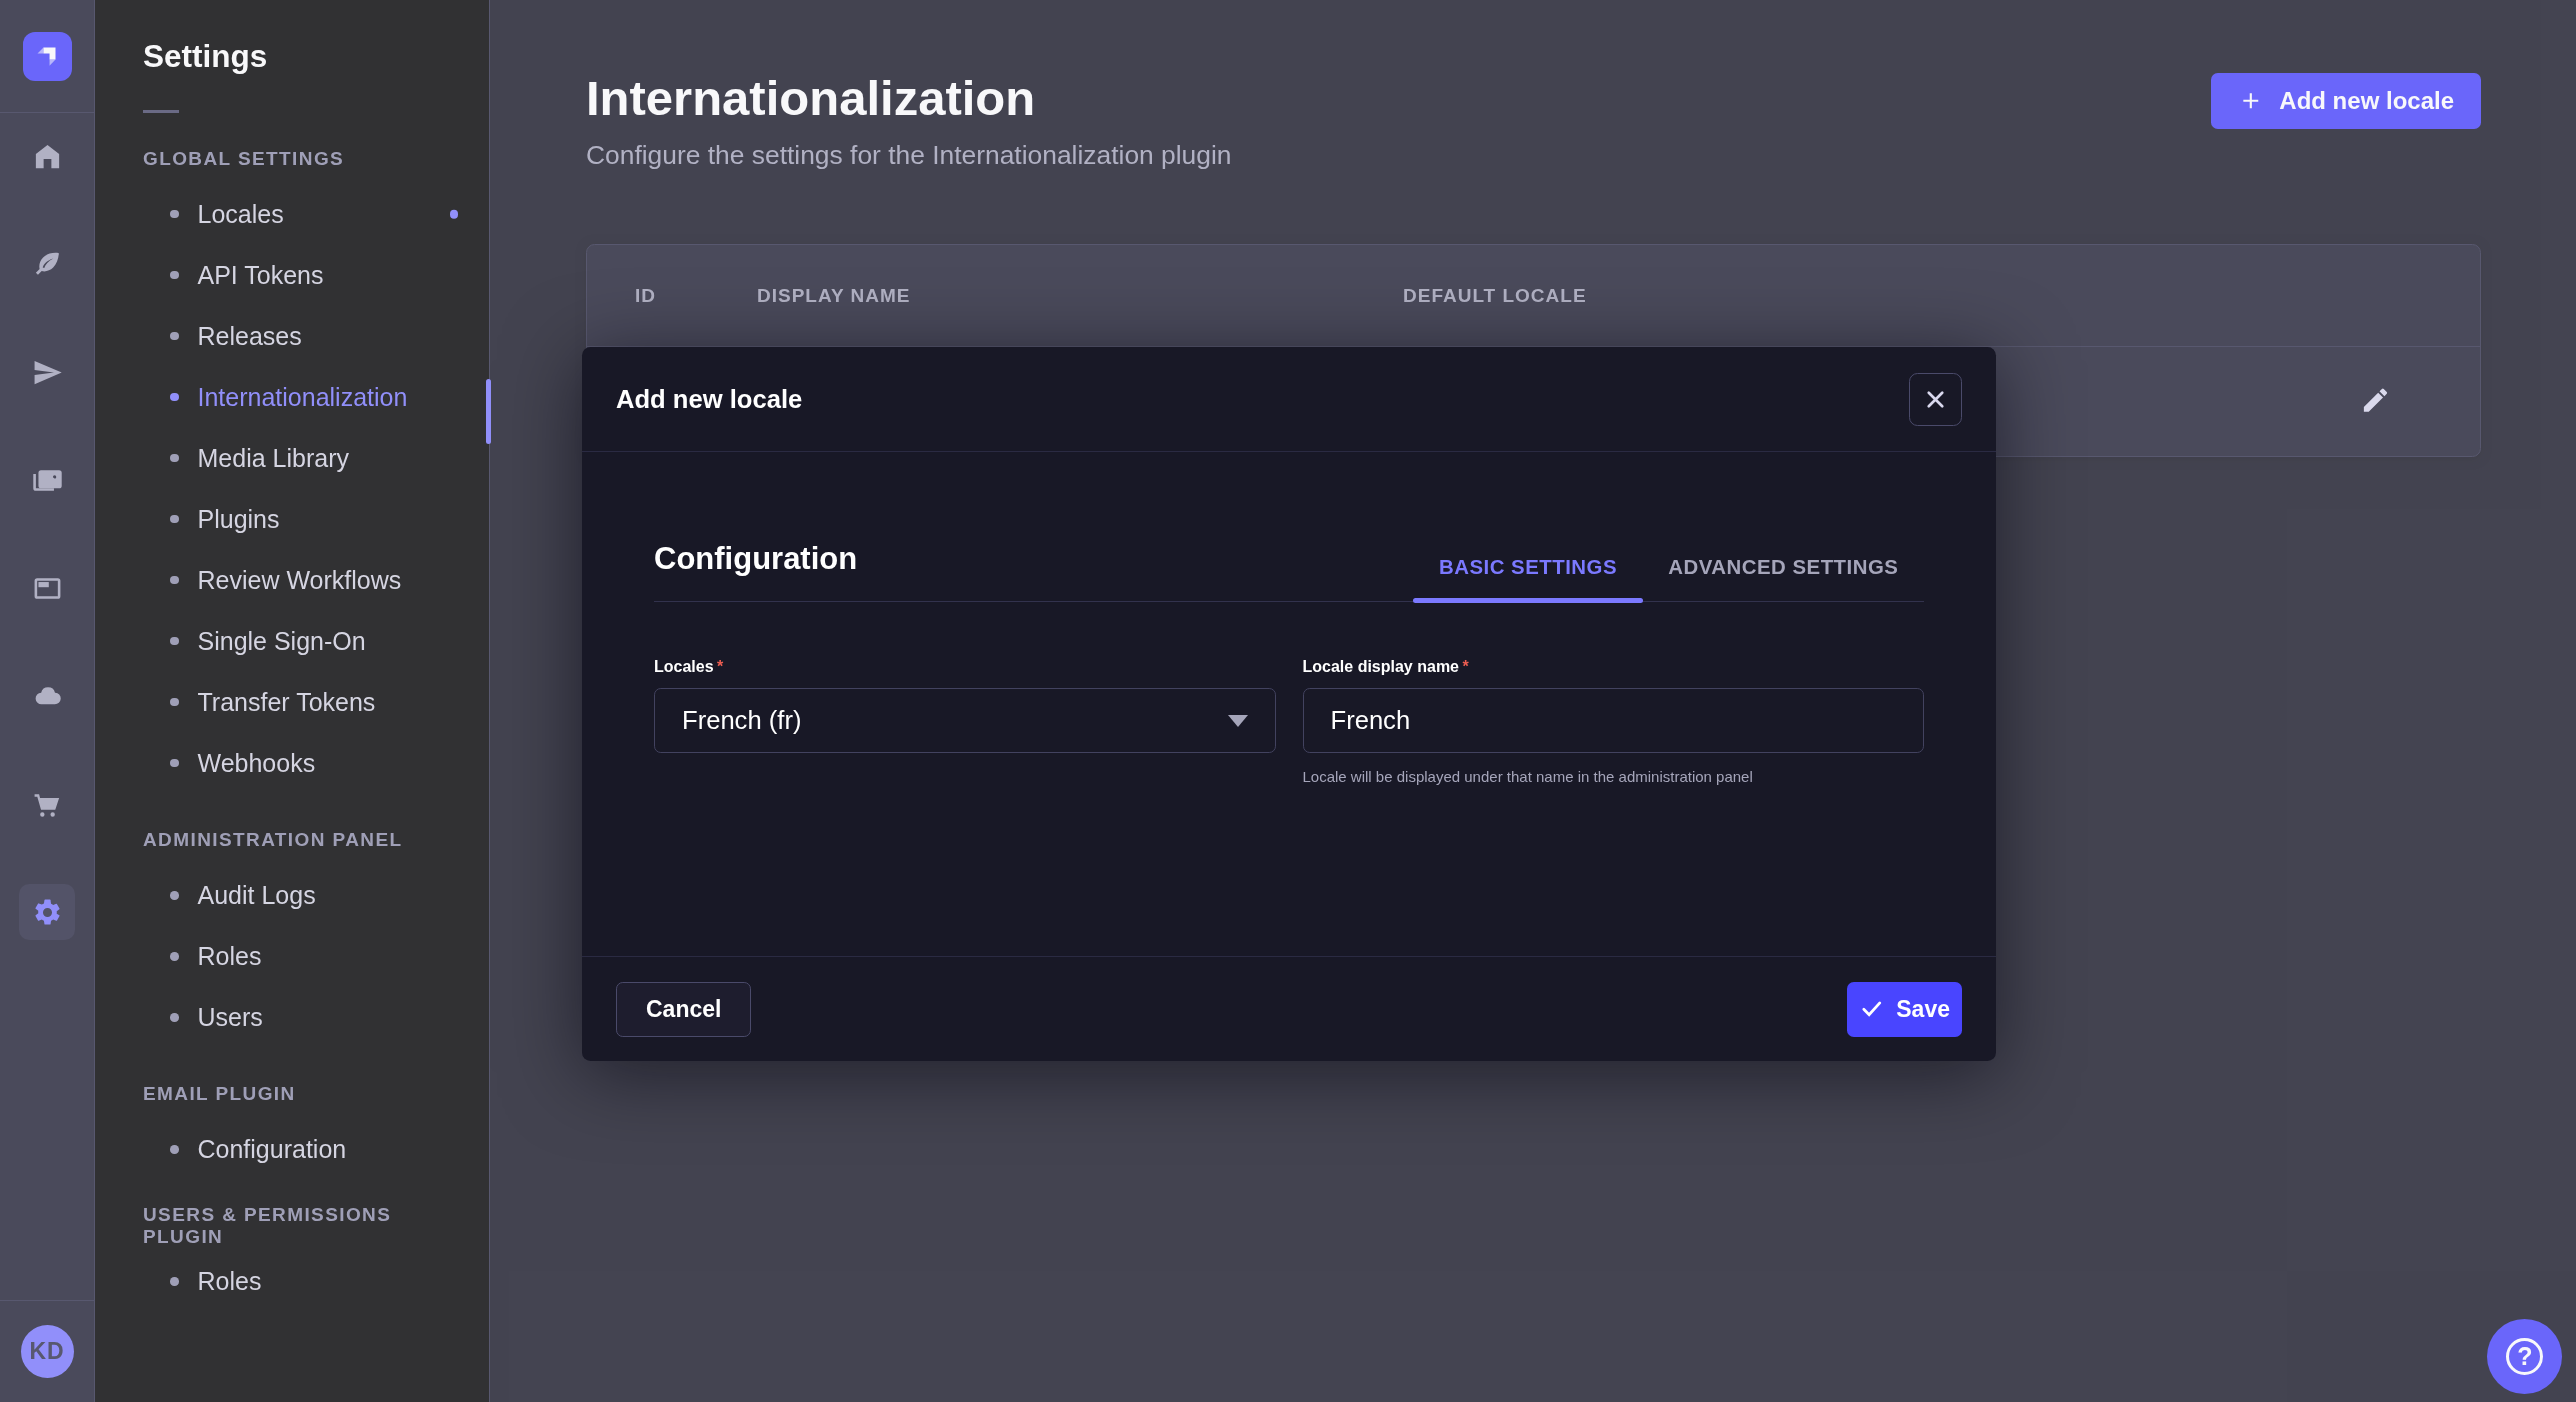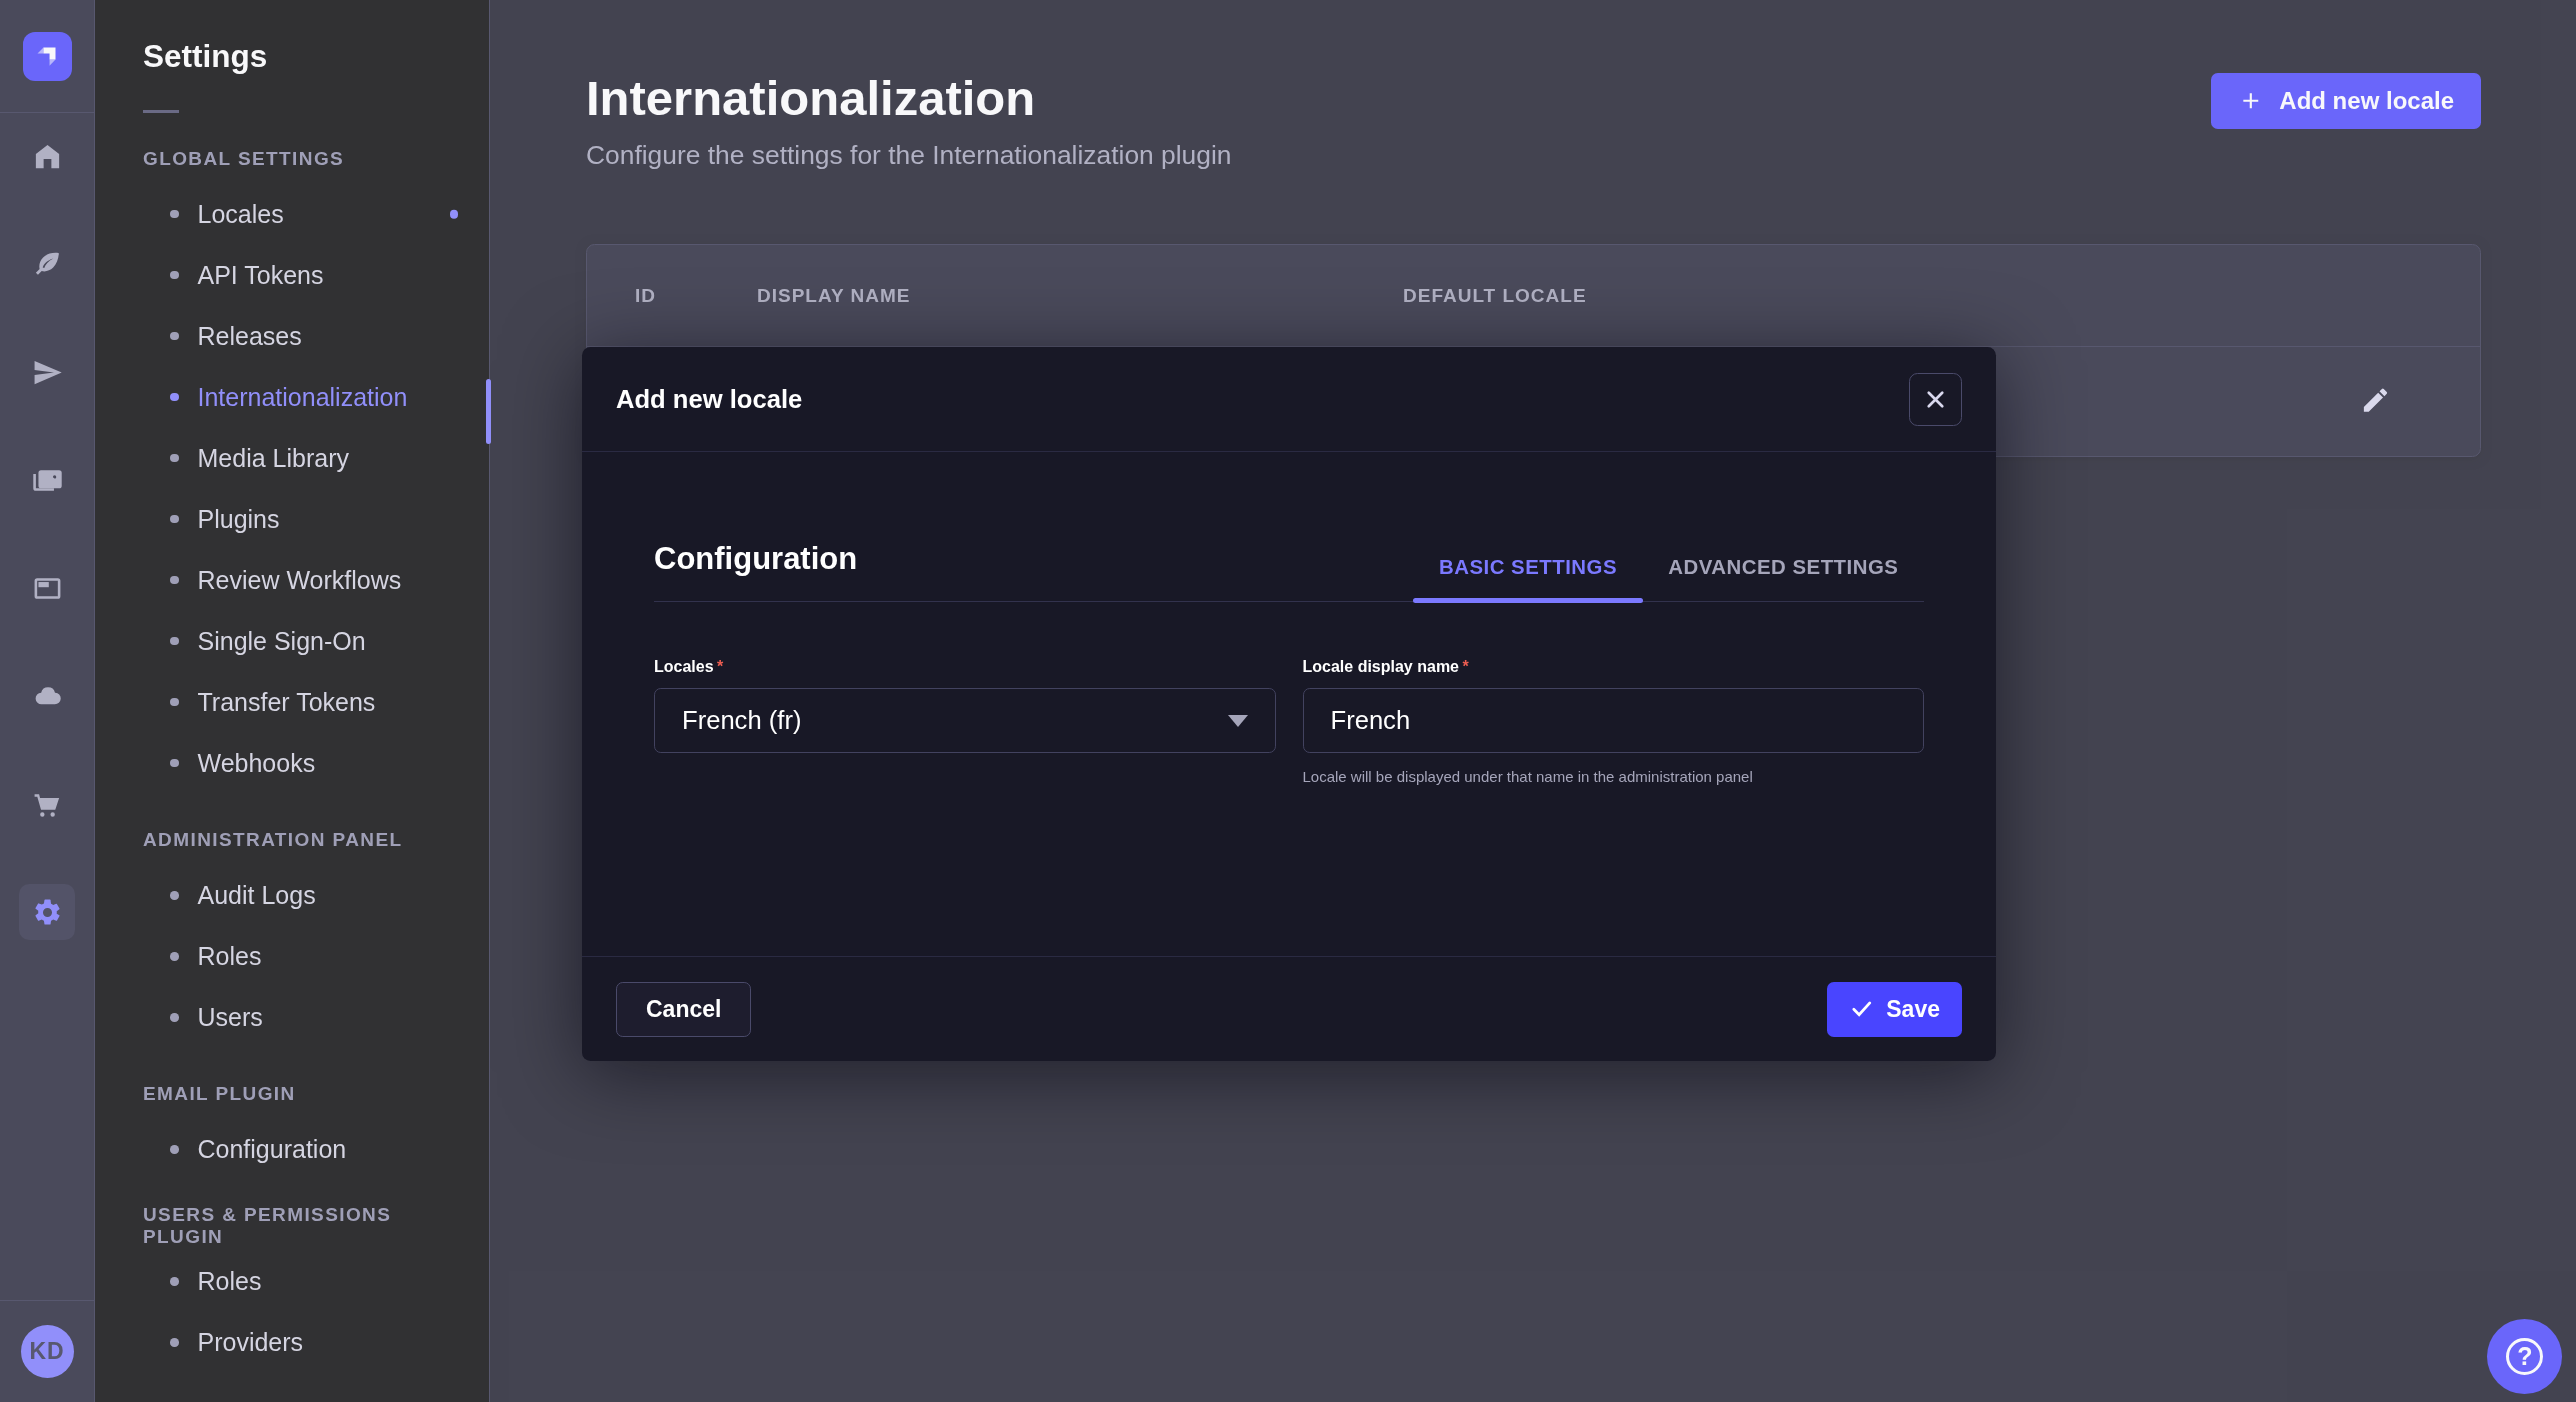--- a/index.html
+++ b/index.html
@@ -85,21 +85,21 @@
   .control{height:65px;width:100%;border:1.7px solid #42425f;border-radius:6.8px;background:transparent;
            display:flex;align-items:center;justify-content:space-between;padding:0 27px;box-sizing:border-box;
            font-size:25.6px;color:#ffffff;font-family:inherit;cursor:pointer;}
   input.control{cursor:text;outline:none;}
   .caret{width:0;height:0;border-left:10.2px solid transparent;border-right:10.2px solid transparent;border-top:12.8px solid #a5a5ba;flex:none;}
   .hint{font-size:15px;color:#a5a5ba;margin-top:13.6px;line-height:1.32;max-width:588px;}
   .modal-footer{height:104px;flex:none;border-top:1.7px solid #2a2a42;display:flex;align-items:center;
                 justify-content:space-between;padding:0 34px;}
   .btn-cancel{height:55px;padding:0 29px;background:#1e1d2e;border:1.7px solid #4a4a6a;border-radius:6.8px;color:#ffffff;
               font-size:23px;font-weight:600;font-family:inherit;cursor:pointer;}
-  .btn-save{height:55px;padding:0 22px;background:#4945ff;border:none;border-radius:6.8px;color:#ffffff;
+  .btn-save{height:55px;padding:0 12px;background:#4945ff;border:none;border-radius:6.8px;color:#ffffff;
             font-size:23px;font-weight:600;font-family:inherit;display:flex;align-items:center;gap:12px;cursor:pointer;}
   .btn-save svg{width:25.6px;height:25.6px;}
 </style>
 </head>
 <body>
 
 <div id="app">
 
   <aside class="rail">
     <div class="rail-logo">
@@ -228,24 +228,20 @@
           <div class="snav-item">
             <span class="bullet"></span>
             <span class="snav-label">Configuration</span>
           </div>
         </div>
         <div class="snav-section">
           <div class="snav-section-label">USERS &amp; PERMISSIONS PLUGIN</div>
           <div class="snav-item">
             <span class="bullet"></span>
             <span class="snav-label">Roles</span>
-          </div>
-          <div class="snav-item">
-            <span class="bullet"></span>
-            <span class="snav-label">Providers</span>
           </div>
         </div>
       </div>
     <div class="active-indicator"></div>
   </aside>
 
   <main class="main">
     <h2 class="page-title">Internationalization</h2>
     <p class="page-subtitle">Configure the settings for the Internationalization plugin</p>
     <button class="add-btn">

